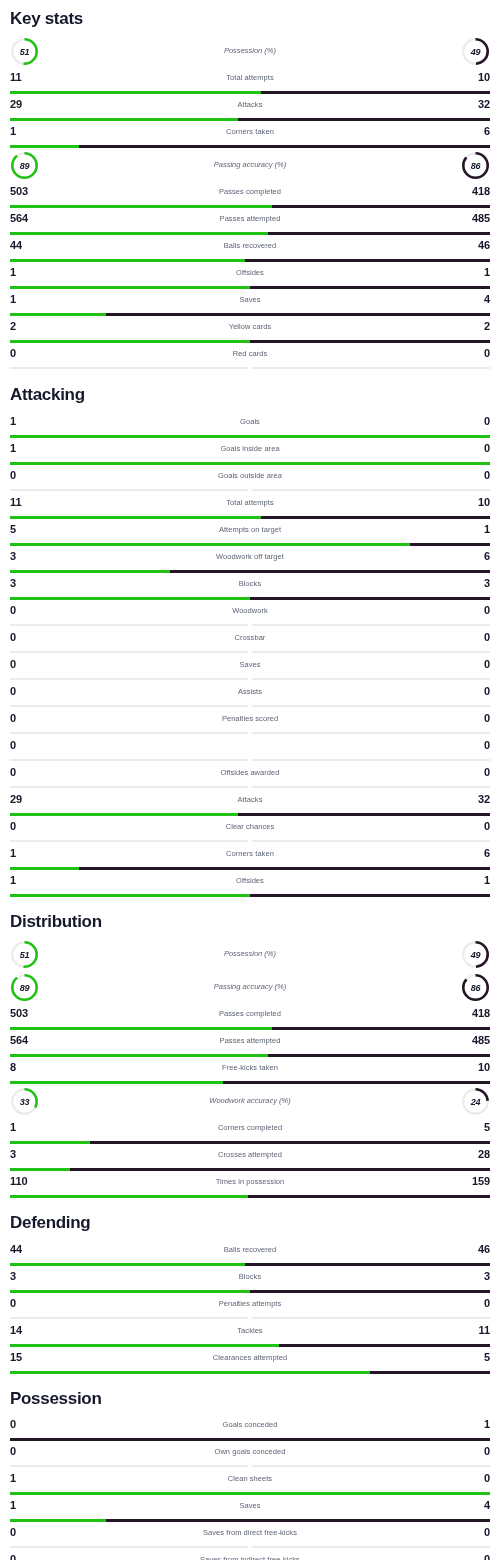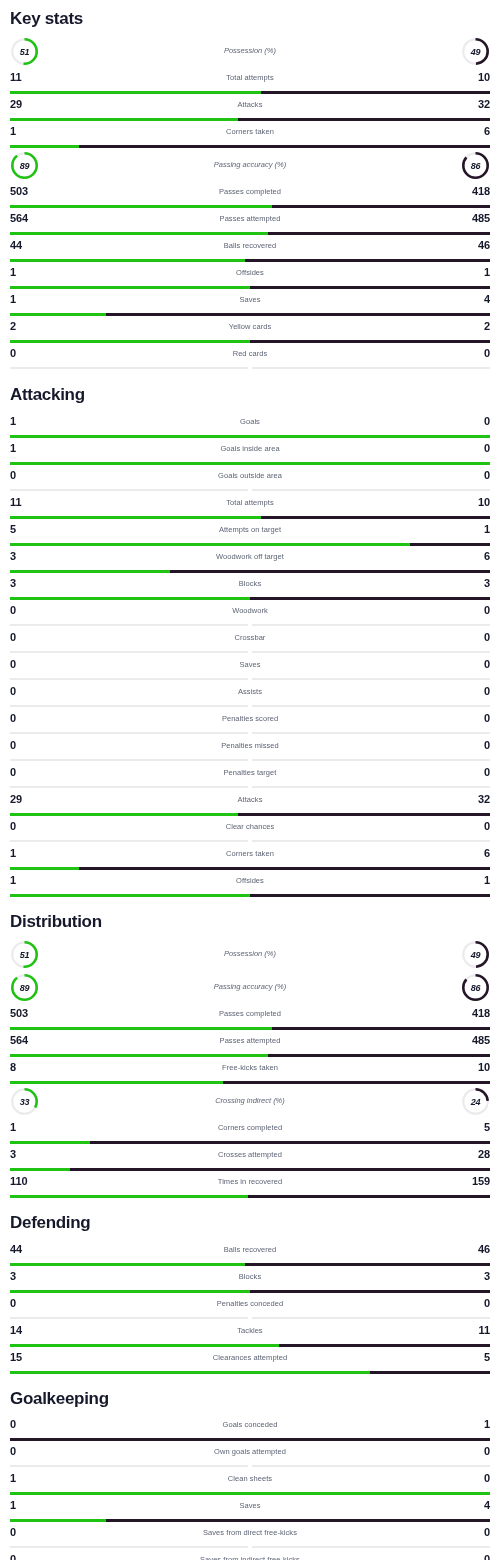--- a/index.html
+++ b/index.html
@@ -387,32 +387,31 @@
           <div class="stat-away">0</div>
         </div>
         <div class="bar-wrap">
           <div class="bar-seg bar-empty-l"></div>
           <div class="bar-seg bar-empty-r"></div>
         </div>
       </div>
       <div class="stat-row">
         <div class="stat-line">
           <div class="stat-home">0</div>
-          <div class="stat-label">Penalties missed</div>
-          <div class="stat-away">0</div>
-        </div>
-        <div class="bar-wrap">
-          <div class="bar-seg bar-empty-l"></div>
-          <div class="bar-seg bar-empty-r"></div>
-        </div>
-      </div>
-      <div class="stat-row">
-        <div class="stat-line">
-          <div class="stat-home">0</div>
-          <div class="stat-label">Penalties target</div>
+          <div class="stat-away">0</div>
+        </div>
+        <div class="bar-wrap">
+          <div class="bar-seg bar-empty-l"></div>
+          <div class="bar-seg bar-empty-r"></div>
+        </div>
+      </div>
+      <div class="stat-row">
+        <div class="stat-line">
+          <div class="stat-home">0</div>
+          <div class="stat-label">Offsides awarded</div>
           <div class="stat-away">0</div>
         </div>
         <div class="bar-wrap">
           <div class="bar-seg bar-empty-l"></div>
           <div class="bar-seg bar-empty-r"></div>
         </div>
       </div>
       <div class="stat-row">
         <div class="stat-line">
           <div class="stat-home">29</div>
@@ -533,21 +532,21 @@
       </div>
       <div class="stat-row">
         <div class="gauge-line">
           <div class="gauge left">
             <svg viewBox="0 0 29 29">
               <circle cx="14.5" cy="14.5" r="12.2" fill="none" stroke="#ebebee" stroke-width="2.2"></circle>
               <circle cx="14.5" cy="14.5" r="12.2" fill="none" stroke="#20c214" stroke-width="2.6" stroke-linecap="butt" stroke-dasharray="25.296104046705015 51.358756700885934" transform="rotate(-90 14.5 14.5)"></circle>
             </svg>
             <div class="gauge-num">33</div>
           </div>
-          <div class="gauge-label">Crossing indirect (%)</div>
+          <div class="gauge-label">Woodwork accuracy (%)</div>
           <div class="gauge right">
             <svg viewBox="0 0 29 29">
               <circle cx="14.5" cy="14.5" r="12.2" fill="none" stroke="#ebebee" stroke-width="2.2"></circle>
               <circle cx="14.5" cy="14.5" r="12.2" fill="none" stroke="#241626" stroke-width="2.6" stroke-linecap="butt" stroke-dasharray="18.397166579421825 58.257694168169124" transform="rotate(-90 14.5 14.5)"></circle>
             </svg>
             <div class="gauge-num">24</div>
           </div>
         </div>
       </div>
       <div class="stat-row">
@@ -568,21 +567,21 @@
           <div class="stat-away">28</div>
         </div>
         <div class="bar-wrap">
           <div class="bar-seg bar-home" style="width: 12.5%;"></div>
           <div class="bar-seg bar-away" style="width: 87.5%;"></div>
         </div>
       </div>
       <div class="stat-row">
         <div class="stat-line">
           <div class="stat-home">110</div>
-          <div class="stat-label">Times in recovered</div>
+          <div class="stat-label">Times in possession</div>
           <div class="stat-away">159</div>
         </div>
         <div class="bar-wrap">
           <div class="bar-seg bar-home" style="width: 49.6835%;"></div>
           <div class="bar-seg bar-away" style="width: 50.3165%;"></div>
         </div>
       </div>
     </div>
     <div class="section">
       <div class="section-title">Defending</div>
@@ -604,21 +603,21 @@
           <div class="stat-away">3</div>
         </div>
         <div class="bar-wrap">
           <div class="bar-seg bar-home" style="width: 50%;"></div>
           <div class="bar-seg bar-away" style="width: 50%;"></div>
         </div>
       </div>
       <div class="stat-row">
         <div class="stat-line">
           <div class="stat-home">0</div>
-          <div class="stat-label">Penalties conceded</div>
+          <div class="stat-label">Penalties attempts</div>
           <div class="stat-away">0</div>
         </div>
         <div class="bar-wrap">
           <div class="bar-seg bar-empty-l"></div>
           <div class="bar-seg bar-empty-r"></div>
         </div>
       </div>
       <div class="stat-row">
         <div class="stat-line">
           <div class="stat-home">14</div>
@@ -636,35 +635,35 @@
           <div class="stat-label">Clearances attempted</div>
           <div class="stat-away">5</div>
         </div>
         <div class="bar-wrap">
           <div class="bar-seg bar-home" style="width: 75%;"></div>
           <div class="bar-seg bar-away" style="width: 25%;"></div>
         </div>
       </div>
     </div>
     <div class="section">
-      <div class="section-title">Goalkeeping</div>
+      <div class="section-title">Possession</div>
       <div class="stat-row">
         <div class="stat-line">
           <div class="stat-home">0</div>
           <div class="stat-label">Goals conceded</div>
           <div class="stat-away">1</div>
         </div>
         <div class="bar-wrap">
           <div class="bar-seg bar-away" style="width: 100%;"></div>
         </div>
       </div>
       <div class="stat-row">
         <div class="stat-line">
           <div class="stat-home">0</div>
-          <div class="stat-label">Own goals attempted</div>
+          <div class="stat-label">Own goals conceded</div>
           <div class="stat-away">0</div>
         </div>
         <div class="bar-wrap">
           <div class="bar-seg bar-empty-l"></div>
           <div class="bar-seg bar-empty-r"></div>
         </div>
       </div>
       <div class="stat-row">
         <div class="stat-line">
           <div class="stat-home">1</div>

